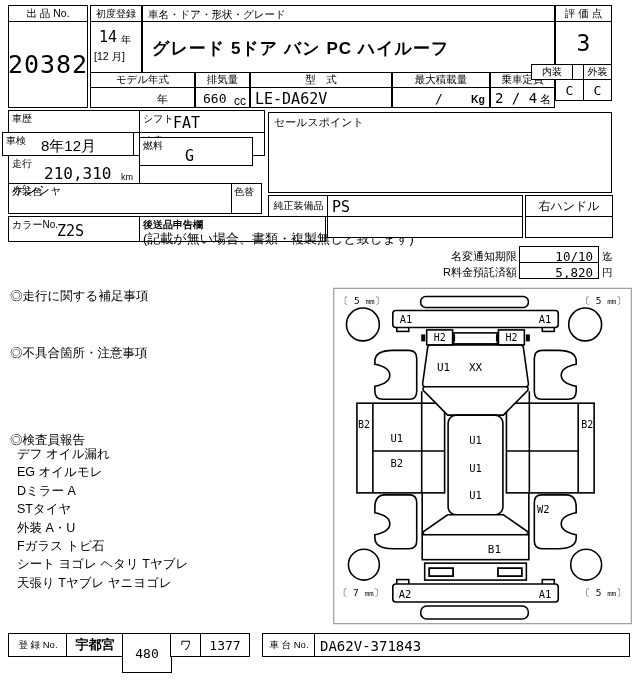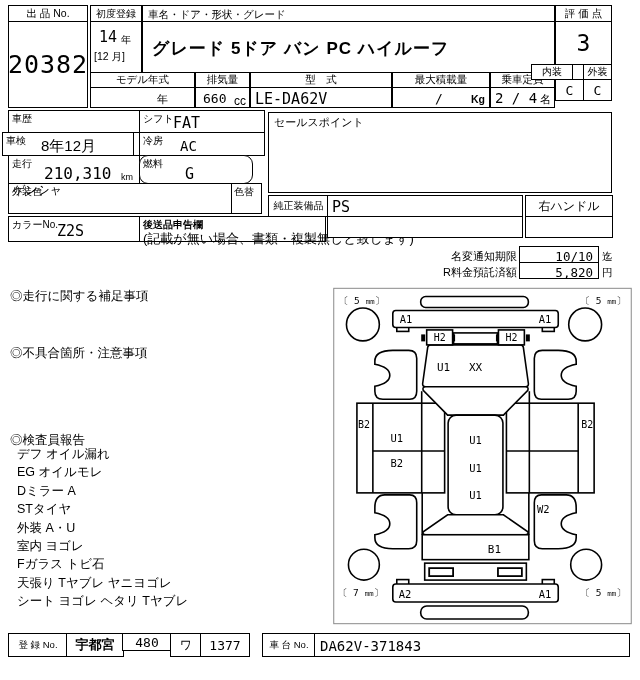--- a/index.html
+++ b/index.html
@@ -112,21 +112,21 @@
 <div class="cell" style="left:139px;top:132px;width:126px;height:24px;">
   <span class="lab">冷房</span>
   <span class="abs mono" style="left:40px;top:5px;font-size:14px;">AC</span>
 </div>
 
 <div class="cell" style="left:8px;top:155px;width:132px;height:29px;padding-left:29px;">
   <span class="lab">走行</span>
   <span class="abs mono" style="left:35px;top:8px;font-size:16px;">210,310</span>
   <span class="abs" style="left:112px;top:16px;font-size:9px;">km</span>
 </div>
-<div class="cell" style="left:139px;top:155px;width:114px;height:29px;border-radius:9px;">
+<div class="cell" style="left:139px;top:137px;width:114px;height:29px;">
   <span class="lab">燃料</span>
   <span class="abs mono" style="left:45px;top:9px;font-size:15px;">G</span>
 </div>
 
 <div class="cell" style="left:8px;top:183px;width:225px;height:31px;">
   <span class="lab">外装色</span>
   <span class="abs" style="left:4px;bottom:14px;font-size:12px;">ゲンシャ</span>
 </div>
 <div class="cell" style="left:231px;top:183px;width:31px;height:31px;">
     <span class="lab" style="left:2px;">色替</span>
@@ -170,24 +170,23 @@
 
 <div class="abs" style="left:10px;top:288px;font-size:12.5px;">◎走行に関する補足事項</div>
 <div class="abs" style="left:10px;top:345px;font-size:12.5px;">◎不具合箇所・注意事項</div>
 <div class="abs" style="left:10px;top:432px;font-size:12.5px;">◎検査員報告</div>
 <div class="abs" style="left:17px;top:445px;font-size:12.5px;line-height:18.4px;">
   <div>デフ オイル漏れ</div>
   <div>EG オイルモレ</div>
   <div>Dミラー A</div>
   <div>STタイヤ</div>
   <div>外装 A・U</div>
-  <div>室内 ヨゴレ</div>
   <div>Fガラス トビ石</div>
+  <div>シート ヨゴレ ヘタリ Tヤブレ</div>
   <div>天張り Tヤブレ ヤニヨゴレ</div>
-  <div>シート ヨゴレ ヘタリ Tヤブレ</div>
 </div>
 
 <svg style="position:absolute;left:333px;top:287px;" width="299" height="338" viewBox="0 0 300 338">
   <rect x="0.75" y="0.75" width="298.5" height="336.5" fill="#fff" stroke="#8a8a8a" stroke-width="1"></rect>
 
   <text x="6" y="16" font-size="9.5">〔 5 ㎜〕</text>
   <text x="294" y="16" font-size="9.5" text-anchor="end">〔 5 ㎜〕</text>
   <text x="5" y="309" font-size="9.5">〔 7 ㎜〕</text>
   <text x="294" y="309" font-size="9.5" text-anchor="end">〔 5 ㎜〕</text>
 
@@ -259,21 +258,21 @@
   <text x="66" y="311" font-size="10.5">A2</text>
   <text x="219" y="311" font-size="10.5" text-anchor="end">A1</text>
 </svg>
 
 <div class="cell ctr" style="left:8px;top:633px;width:60px;height:24px;">
     <span style="font-size:9.5px;">登 録 No.</span>
   </div>
 <div class="cell ctr" style="left:66px;top:633px;width:58px;height:24px;">
     <span style="font-size:13px;font-weight:bold;">宇都宮</span>
   </div>
-<div class="cell ctr" style="left:122px;top:633px;width:50px;height:18px;">
+<div class="cell ctr" style="left:122px;top:633px;width:50px;height:40px;">
     <span class="mono" style="font-size:13px;">480</span>
   </div>
 <div class="cell ctr" style="left:170px;top:633px;width:32px;height:24px;">
     <span style="font-size:12px;">ワ</span>
   </div>
 <div class="cell ctr" style="left:200px;top:633px;width:50px;height:24px;">
     <span class="mono" style="font-size:13px;">1377</span>
   </div>
 
 <div class="cell ctr" style="left:262px;top:633px;width:54px;height:24px;">

